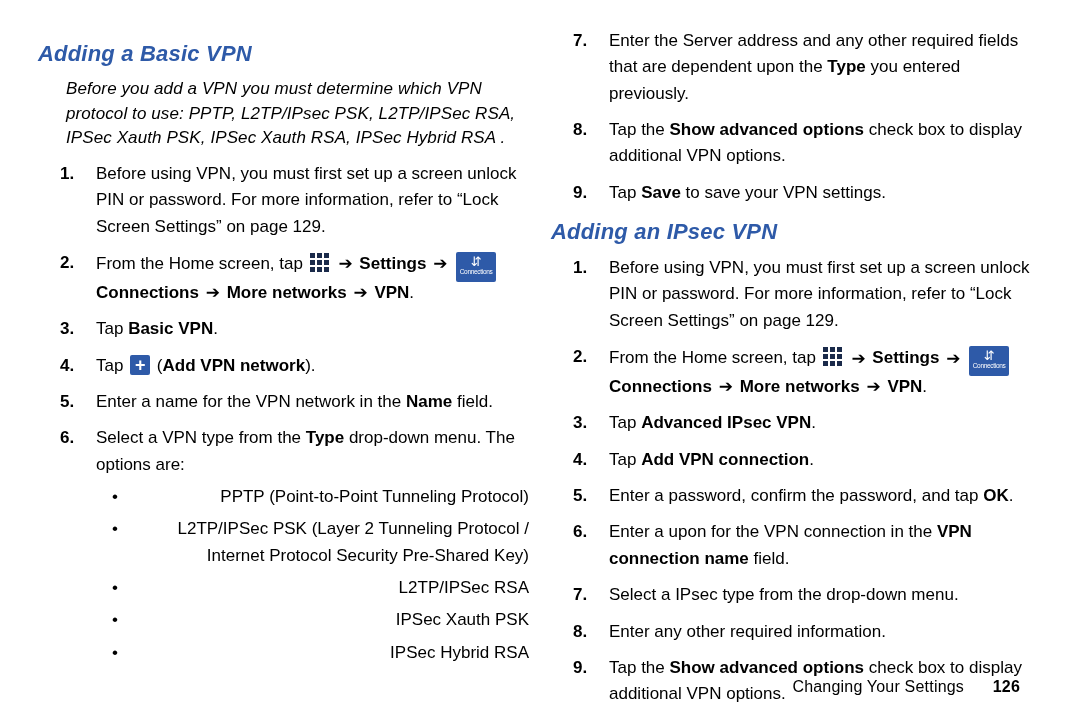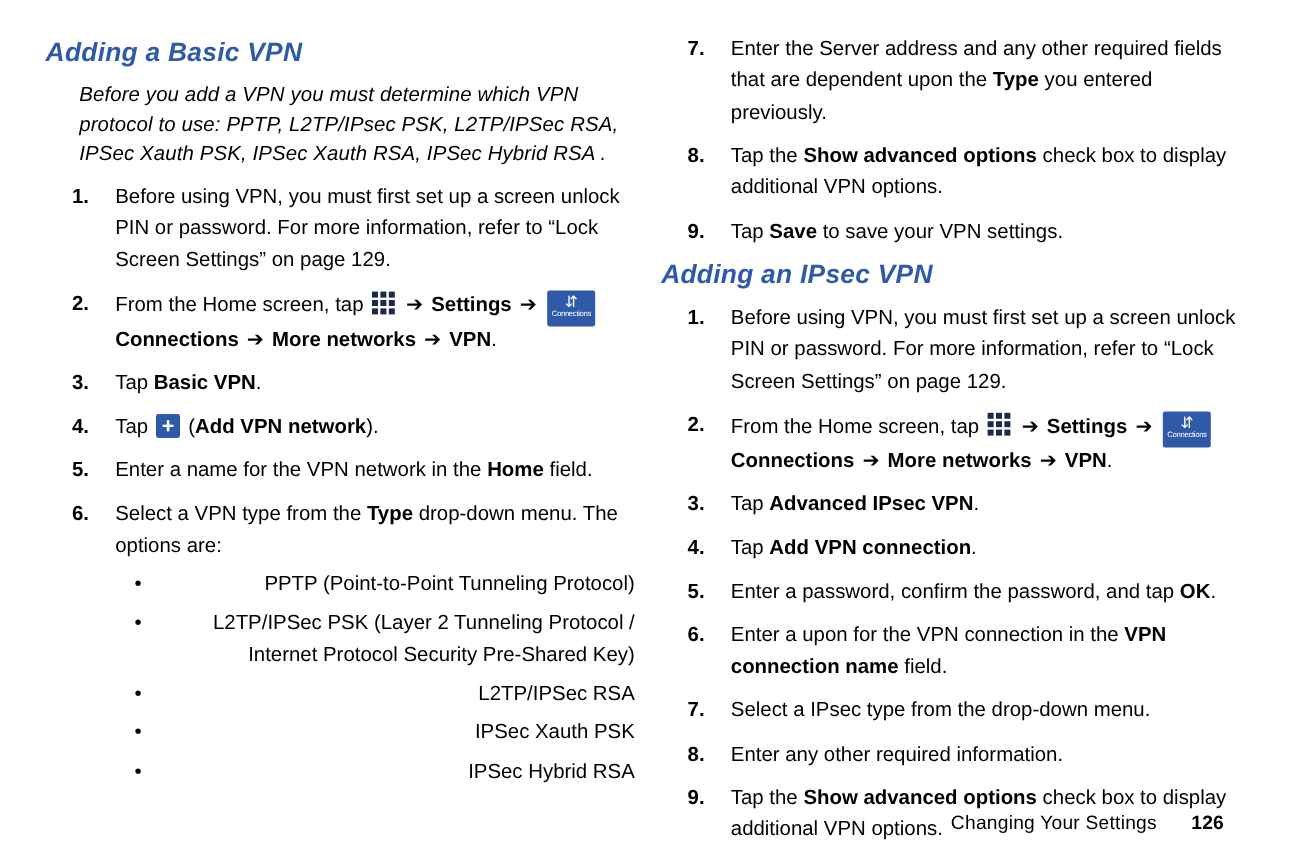--- a/index.html
+++ b/index.html
@@ -22,21 +22,21 @@
   }
   .col {
     flex: 1 1 50%;
     min-width: 0;
   }
   h2.section {
     color: #2e5aa8;
     font-style: italic;
     font-weight: bold;
     font-size: 22px;
-    margin: 3px 0 10px 0;
+    margin: 13px 0 10px 0;
     letter-spacing: 0.2px;
   }
   p.intro {
     margin: 0 0 10px 28px;
     line-height: 1.45;
     letter-spacing: 0.1px;
     font-style: italic;
   }
   ol.num {
     list-style: none;
@@ -180,21 +180,21 @@
       </li>
       <li><span class="n">3.</span>
         <span>Tap </span><span class="b">Basic VPN</span>.
       </li>
       <li><span class="n">4.</span>
         <span>Tap </span>
         <span class="plus-icon">+</span>
         (<span class="b">Add VPN network</span>).
       </li>
       <li><span class="n">5.</span>
-        <span>Enter a name for the VPN network in the </span><span class="b">Home</span><span> field.</span>
+        <span>Enter a name for the VPN network in the </span><span class="b">Name</span><span> field.</span>
       </li>
       <li><span class="n">6.</span>
         <span>Select a VPN type from the </span><span class="b">Type</span><span> drop-down menu. The options are:</span>
         <ul class="bul">
           <li>PPTP (Point-to-Point Tunneling Protocol)</li>
           <li>L2TP/IPSec PSK (Layer 2 Tunneling Protocol / Internet Protocol Security Pre-Shared Key)</li>
           <li>L2TP/IPSec RSA</li>
           <li>IPSec Xauth PSK</li>
           <li>IPSec Hybrid RSA</li>
         </ul>

